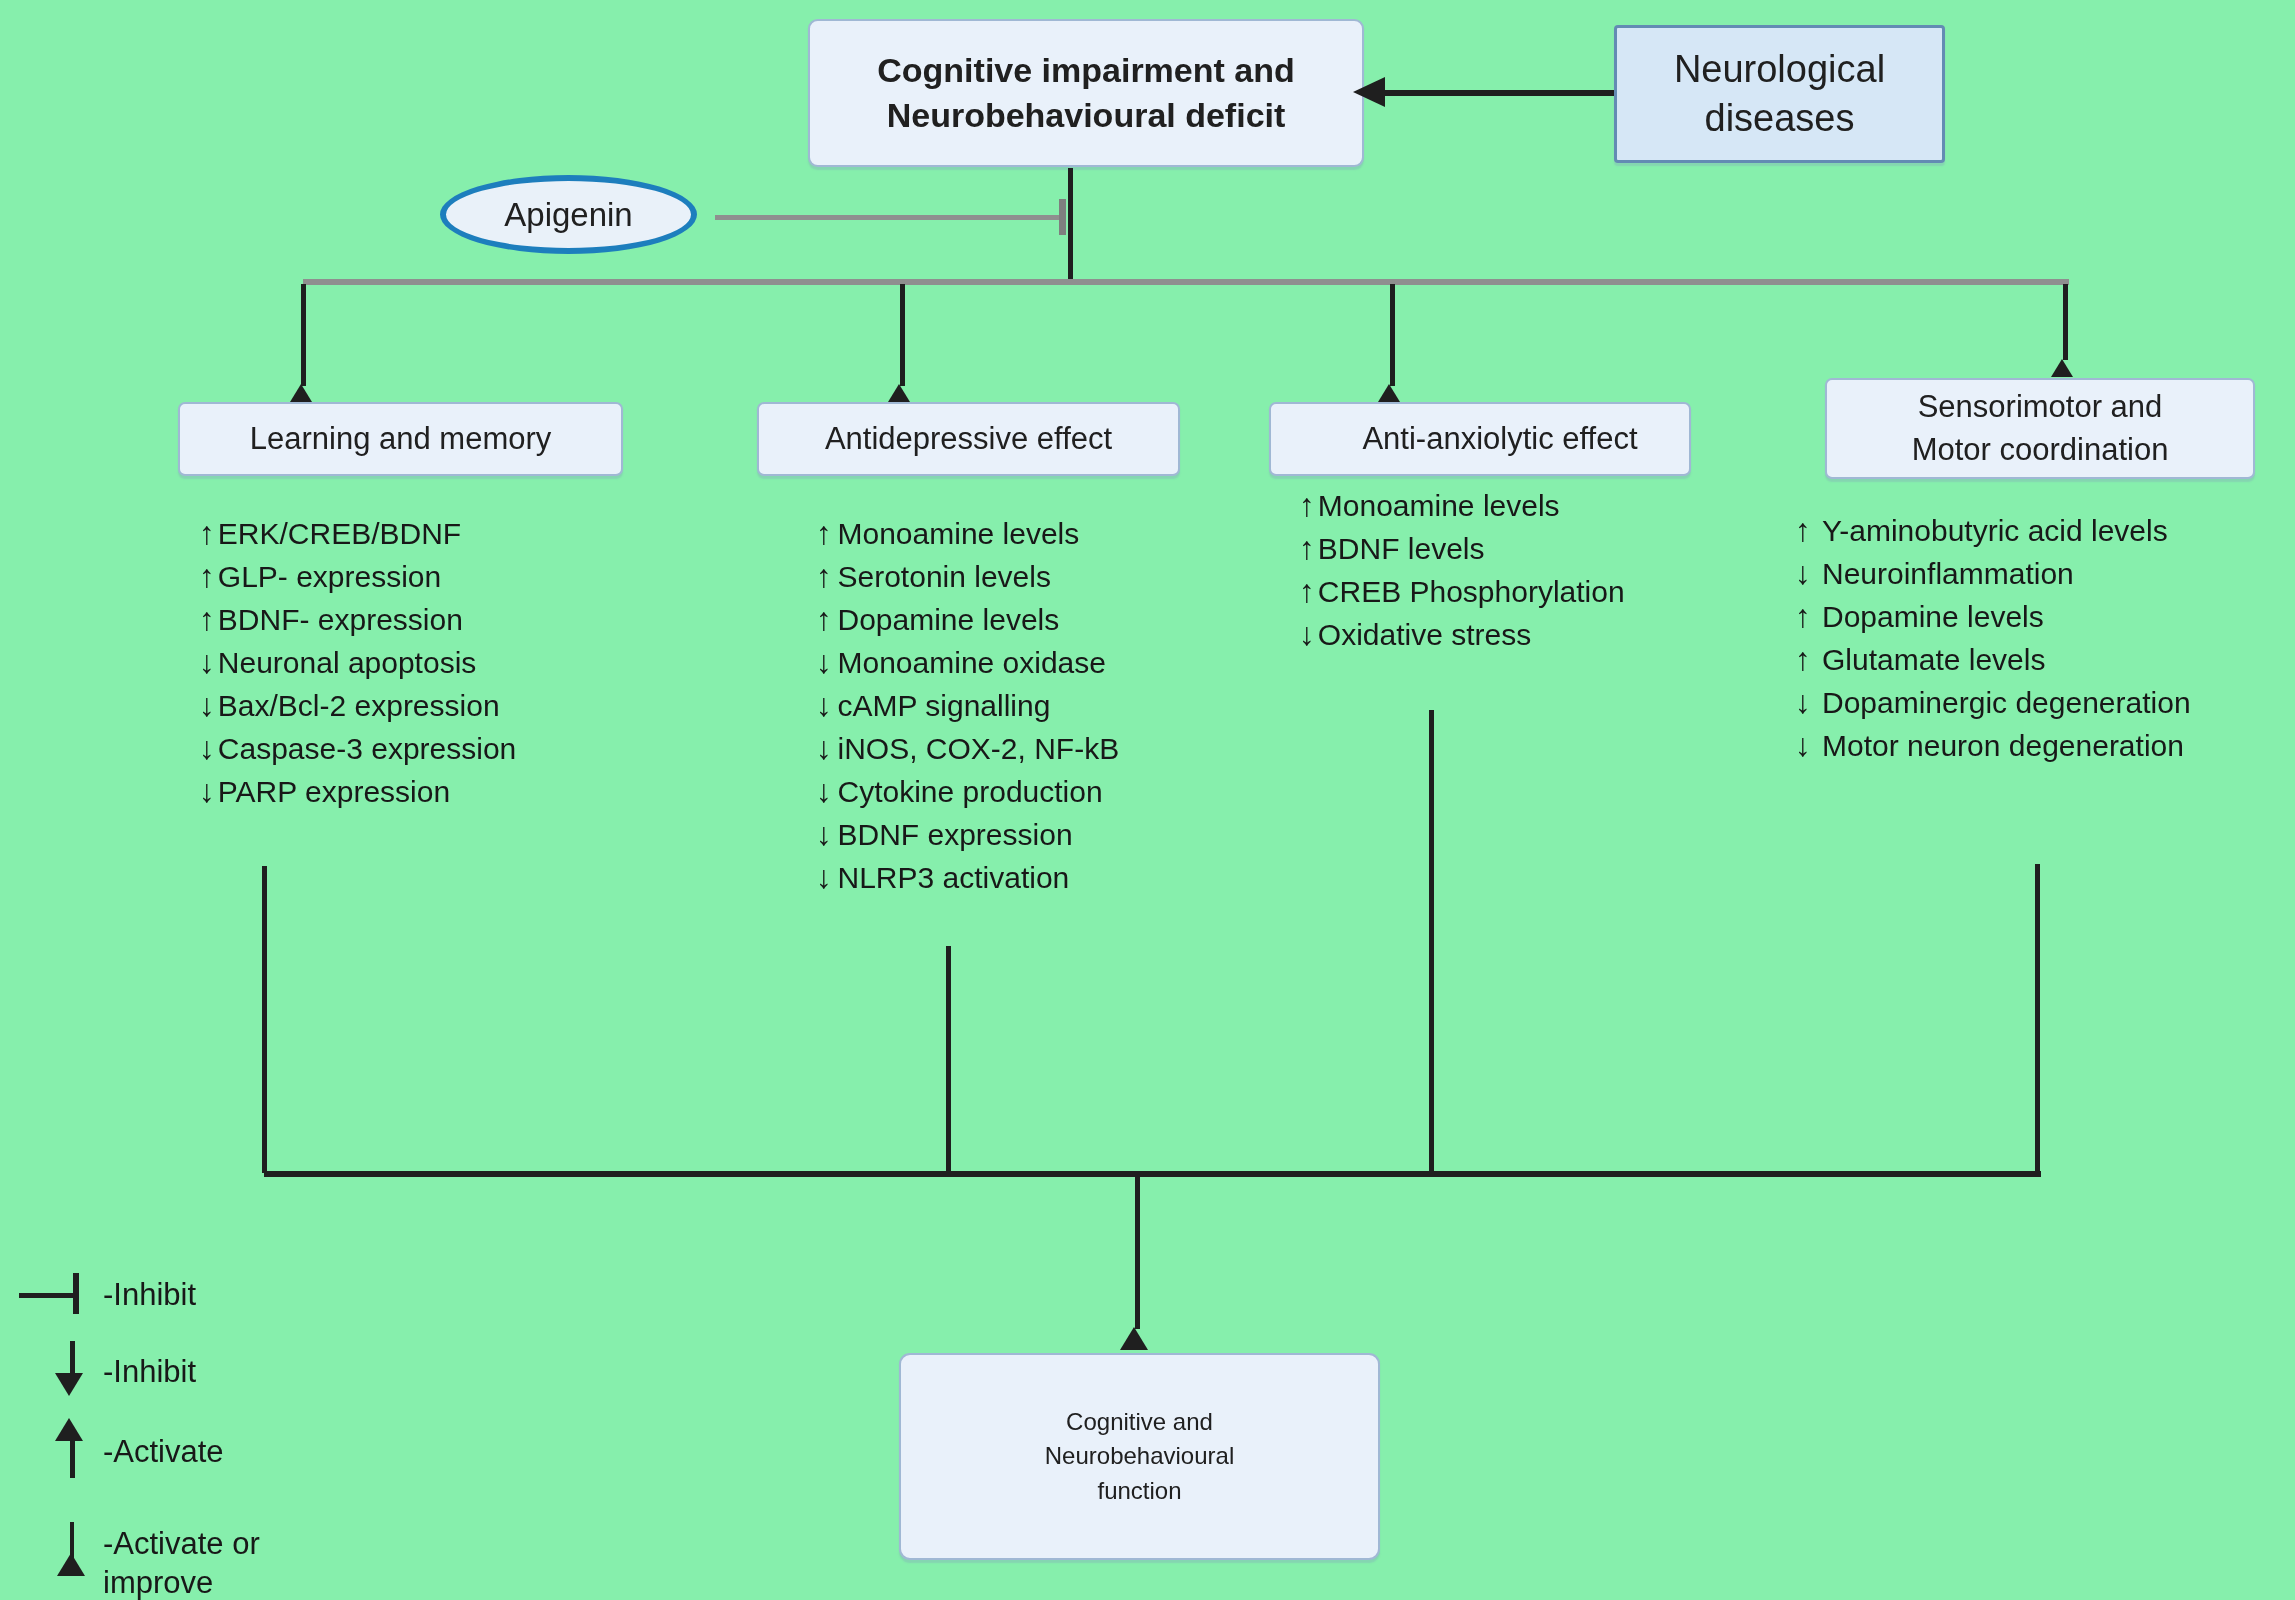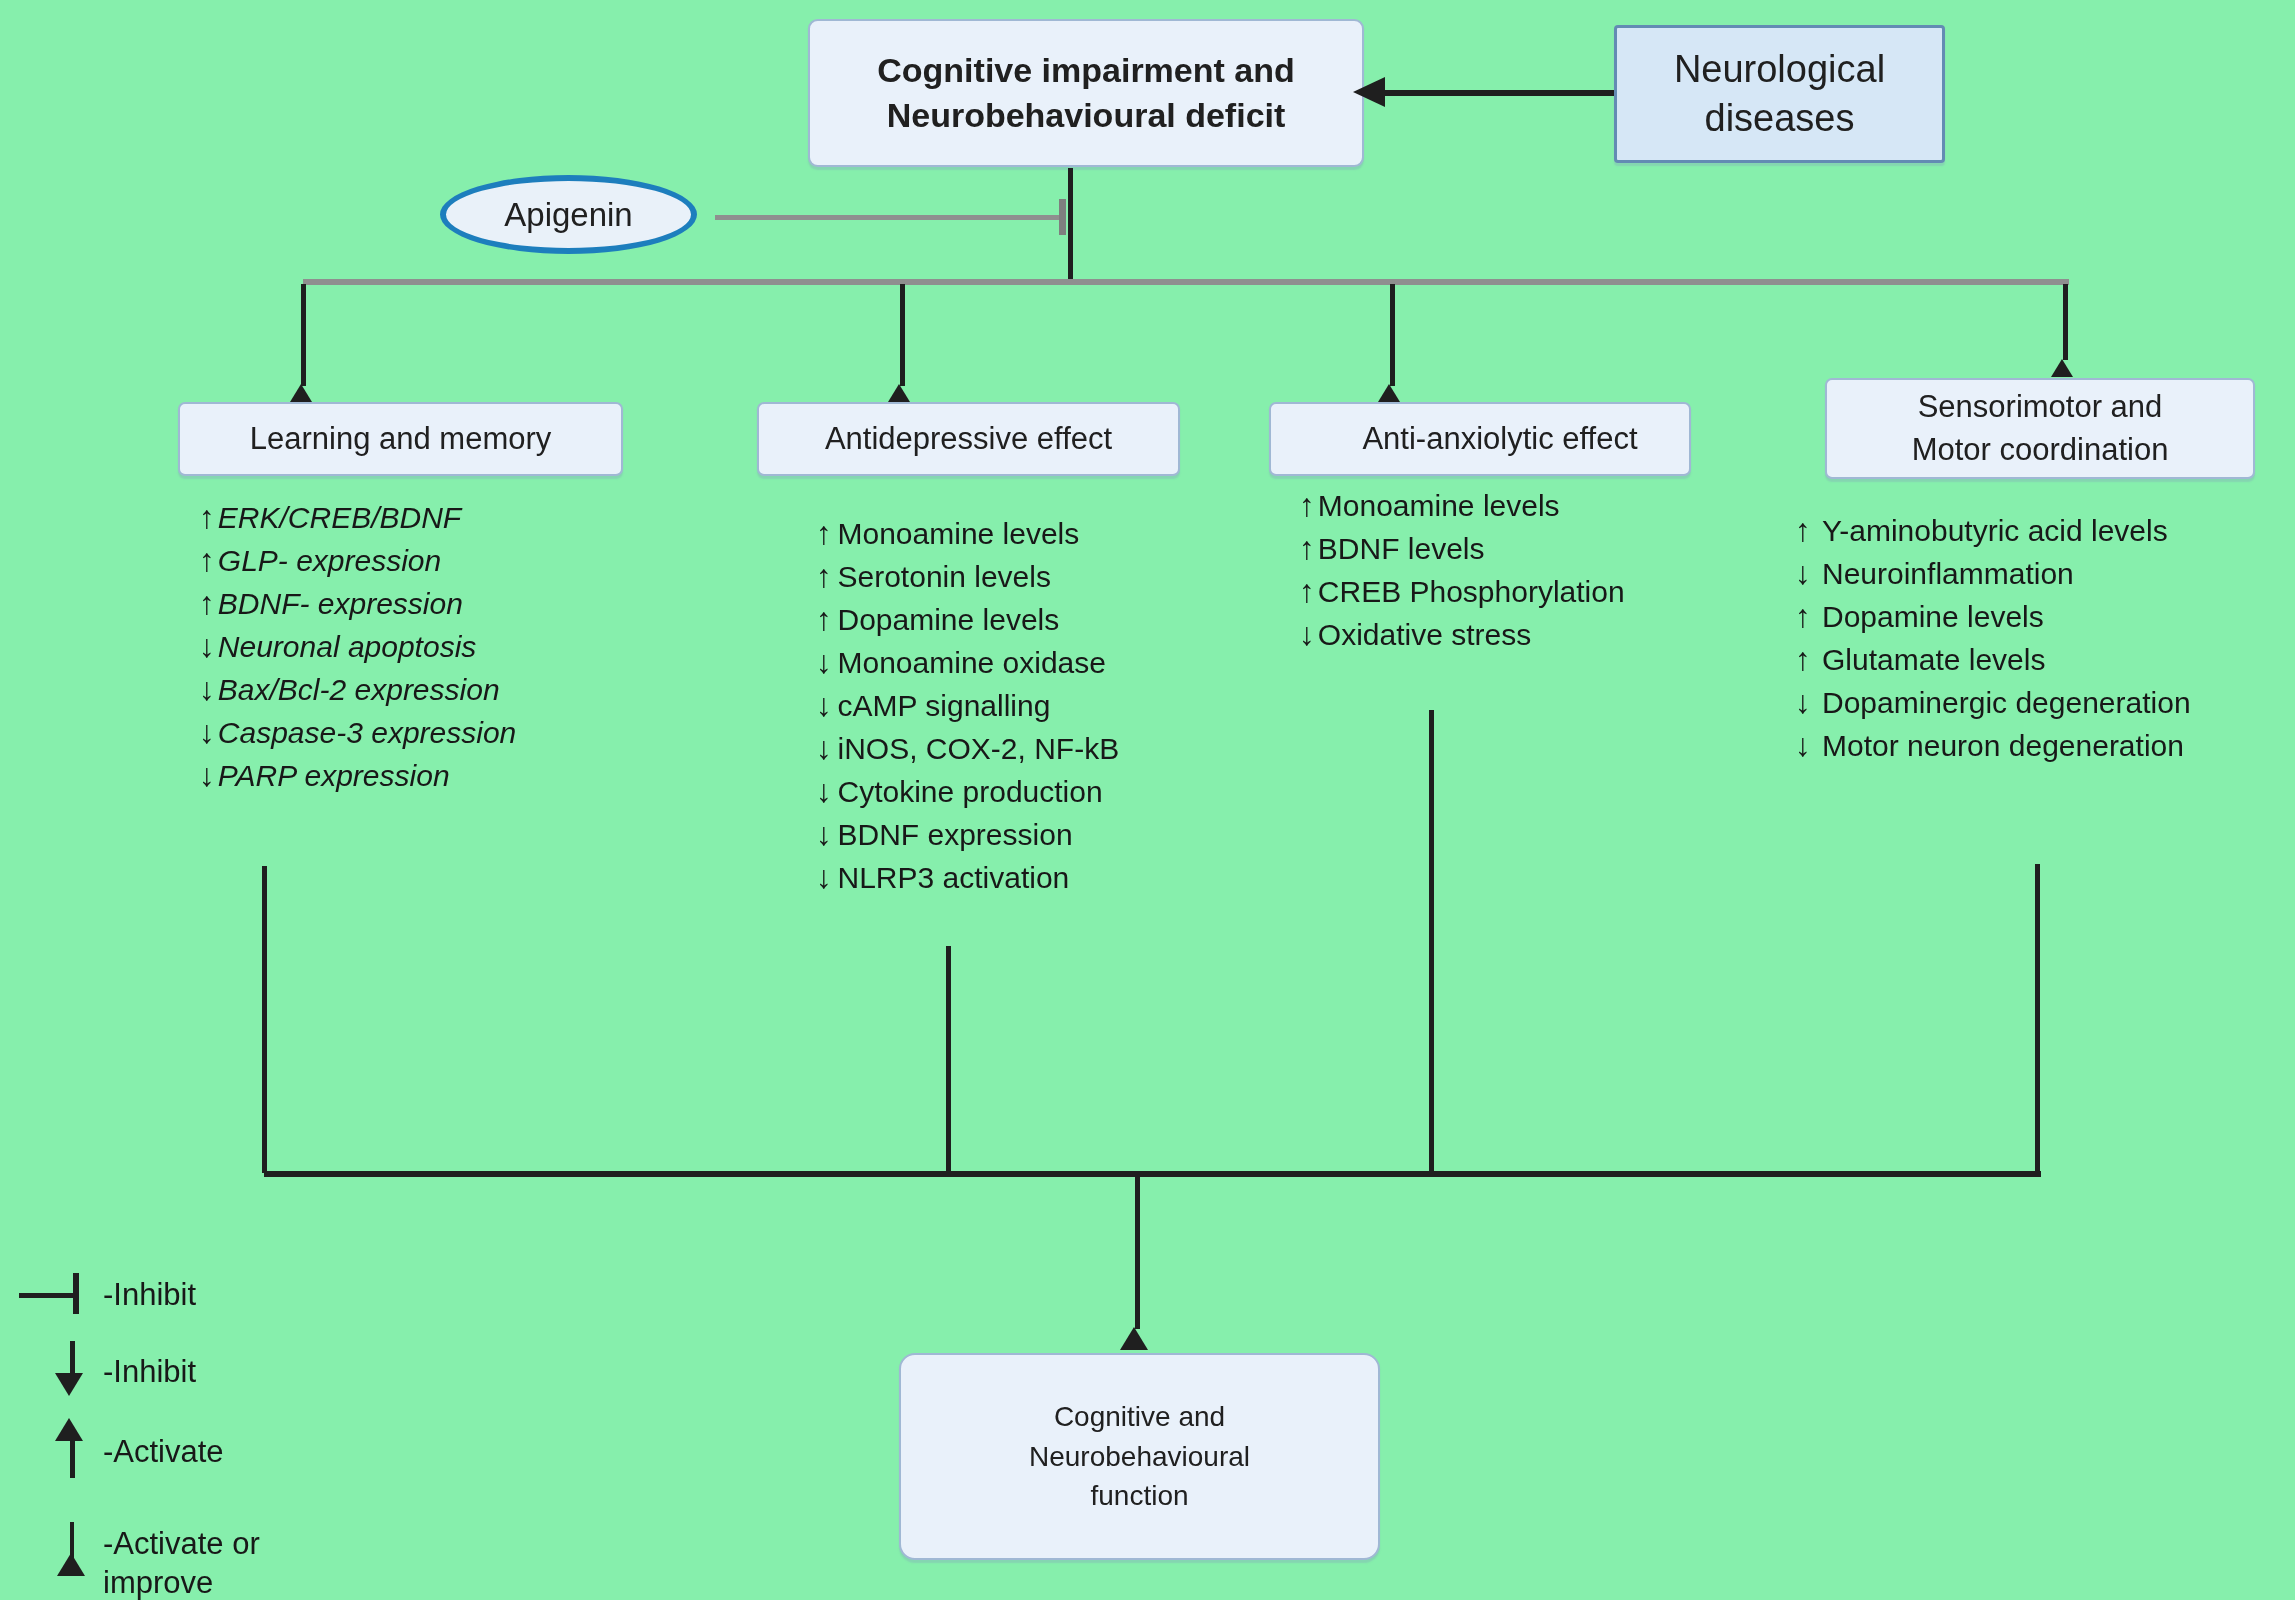--- a/index.html
+++ b/index.html
@@ -16,21 +16,21 @@
   .grayline{position:absolute;background:var(--gray-line);}
   .node{position:absolute;display:flex;flex-direction:column;align-items:center;justify-content:center;
         text-align:center;background:var(--box-fill);border:2.1px solid var(--box-border);
         border-radius:7px;box-shadow:0 2.1px 1.4px rgba(130,155,190,.30);box-sizing:border-box;}
   #top-box{font-weight:bold;font-size:34px;line-height:1.32;border-radius:9.7px;}
   #neuro-box{background:var(--neuro-fill);border:3.4px solid var(--neuro-border);
              border-radius:4px;font-size:38px;line-height:1.3;}
   #apigenin{background:var(--api-fill);border:6.2px solid var(--api-border);
             border-radius:50%;font-size:33px;box-shadow:none;}
   .cat-title{font-size:31px;line-height:1.38;}
-  #bottom-box{font-size:28px;line-height:1.42;border-radius:16px;border-width:2.8px;}
+  #bottom-box{font-size:24px;line-height:1.42;border-radius:11px;border-width:2.8px;}
   
   .tri-up{position:absolute;width:0;height:0;border-left:11.7px solid transparent;
           border-right:11.7px solid transparent;border-bottom:18px solid var(--ink);}
   .tri-up-big{position:absolute;width:0;height:0;border-left:14.5px solid transparent;
           border-right:14.5px solid transparent;border-bottom:23.5px solid var(--ink);}
   .tri-down{position:absolute;width:0;height:0;border-left:14.5px solid transparent;
           border-right:14.5px solid transparent;border-top:23.5px solid var(--ink);}
   .tri-left{position:absolute;width:0;height:0;border-top:15px solid transparent;
           border-bottom:15px solid transparent;border-right:32px solid var(--ink);}
   
@@ -89,21 +89,21 @@
     <div>Antidepressive effect</div>
   </div>
   <div class="node cat-title" style="left:1269px;top:402px;width:422px;height:74px;padding-left:40px;">
     <div>Anti-anxiolytic effect</div>
   </div>
   <div class="node cat-title" style="left:1825px;top:378px;width:430px;height:101px;">
     <div>Sensorimotor and</div>
     <div>Motor coordination</div>
   </div>
 
-  <div class="effects g1" style="left:199px;top:496px;font-style:italic;">
+  <div class="effects g1" style="left:199px;top:512px;">
     <div class="li"><span class="ar">↑</span><span>ERK/CREB/BDNF</span></div>
     <div class="li"><span class="ar">↑</span><span>GLP- expression</span></div>
     <div class="li"><span class="ar">↑</span><span>BDNF- expression</span></div>
     <div class="li"><span class="ar">↓</span><span>Neuronal apoptosis</span></div>
     <div class="li"><span class="ar">↓</span><span>Bax/Bcl-2 expression</span></div>
     <div class="li"><span class="ar">↓</span><span>Caspase-3 expression</span></div>
     <div class="li"><span class="ar">↓</span><span>PARP expression</span></div>
   </div>
 
   <div class="effects g2" style="left:816px;top:512px;">

